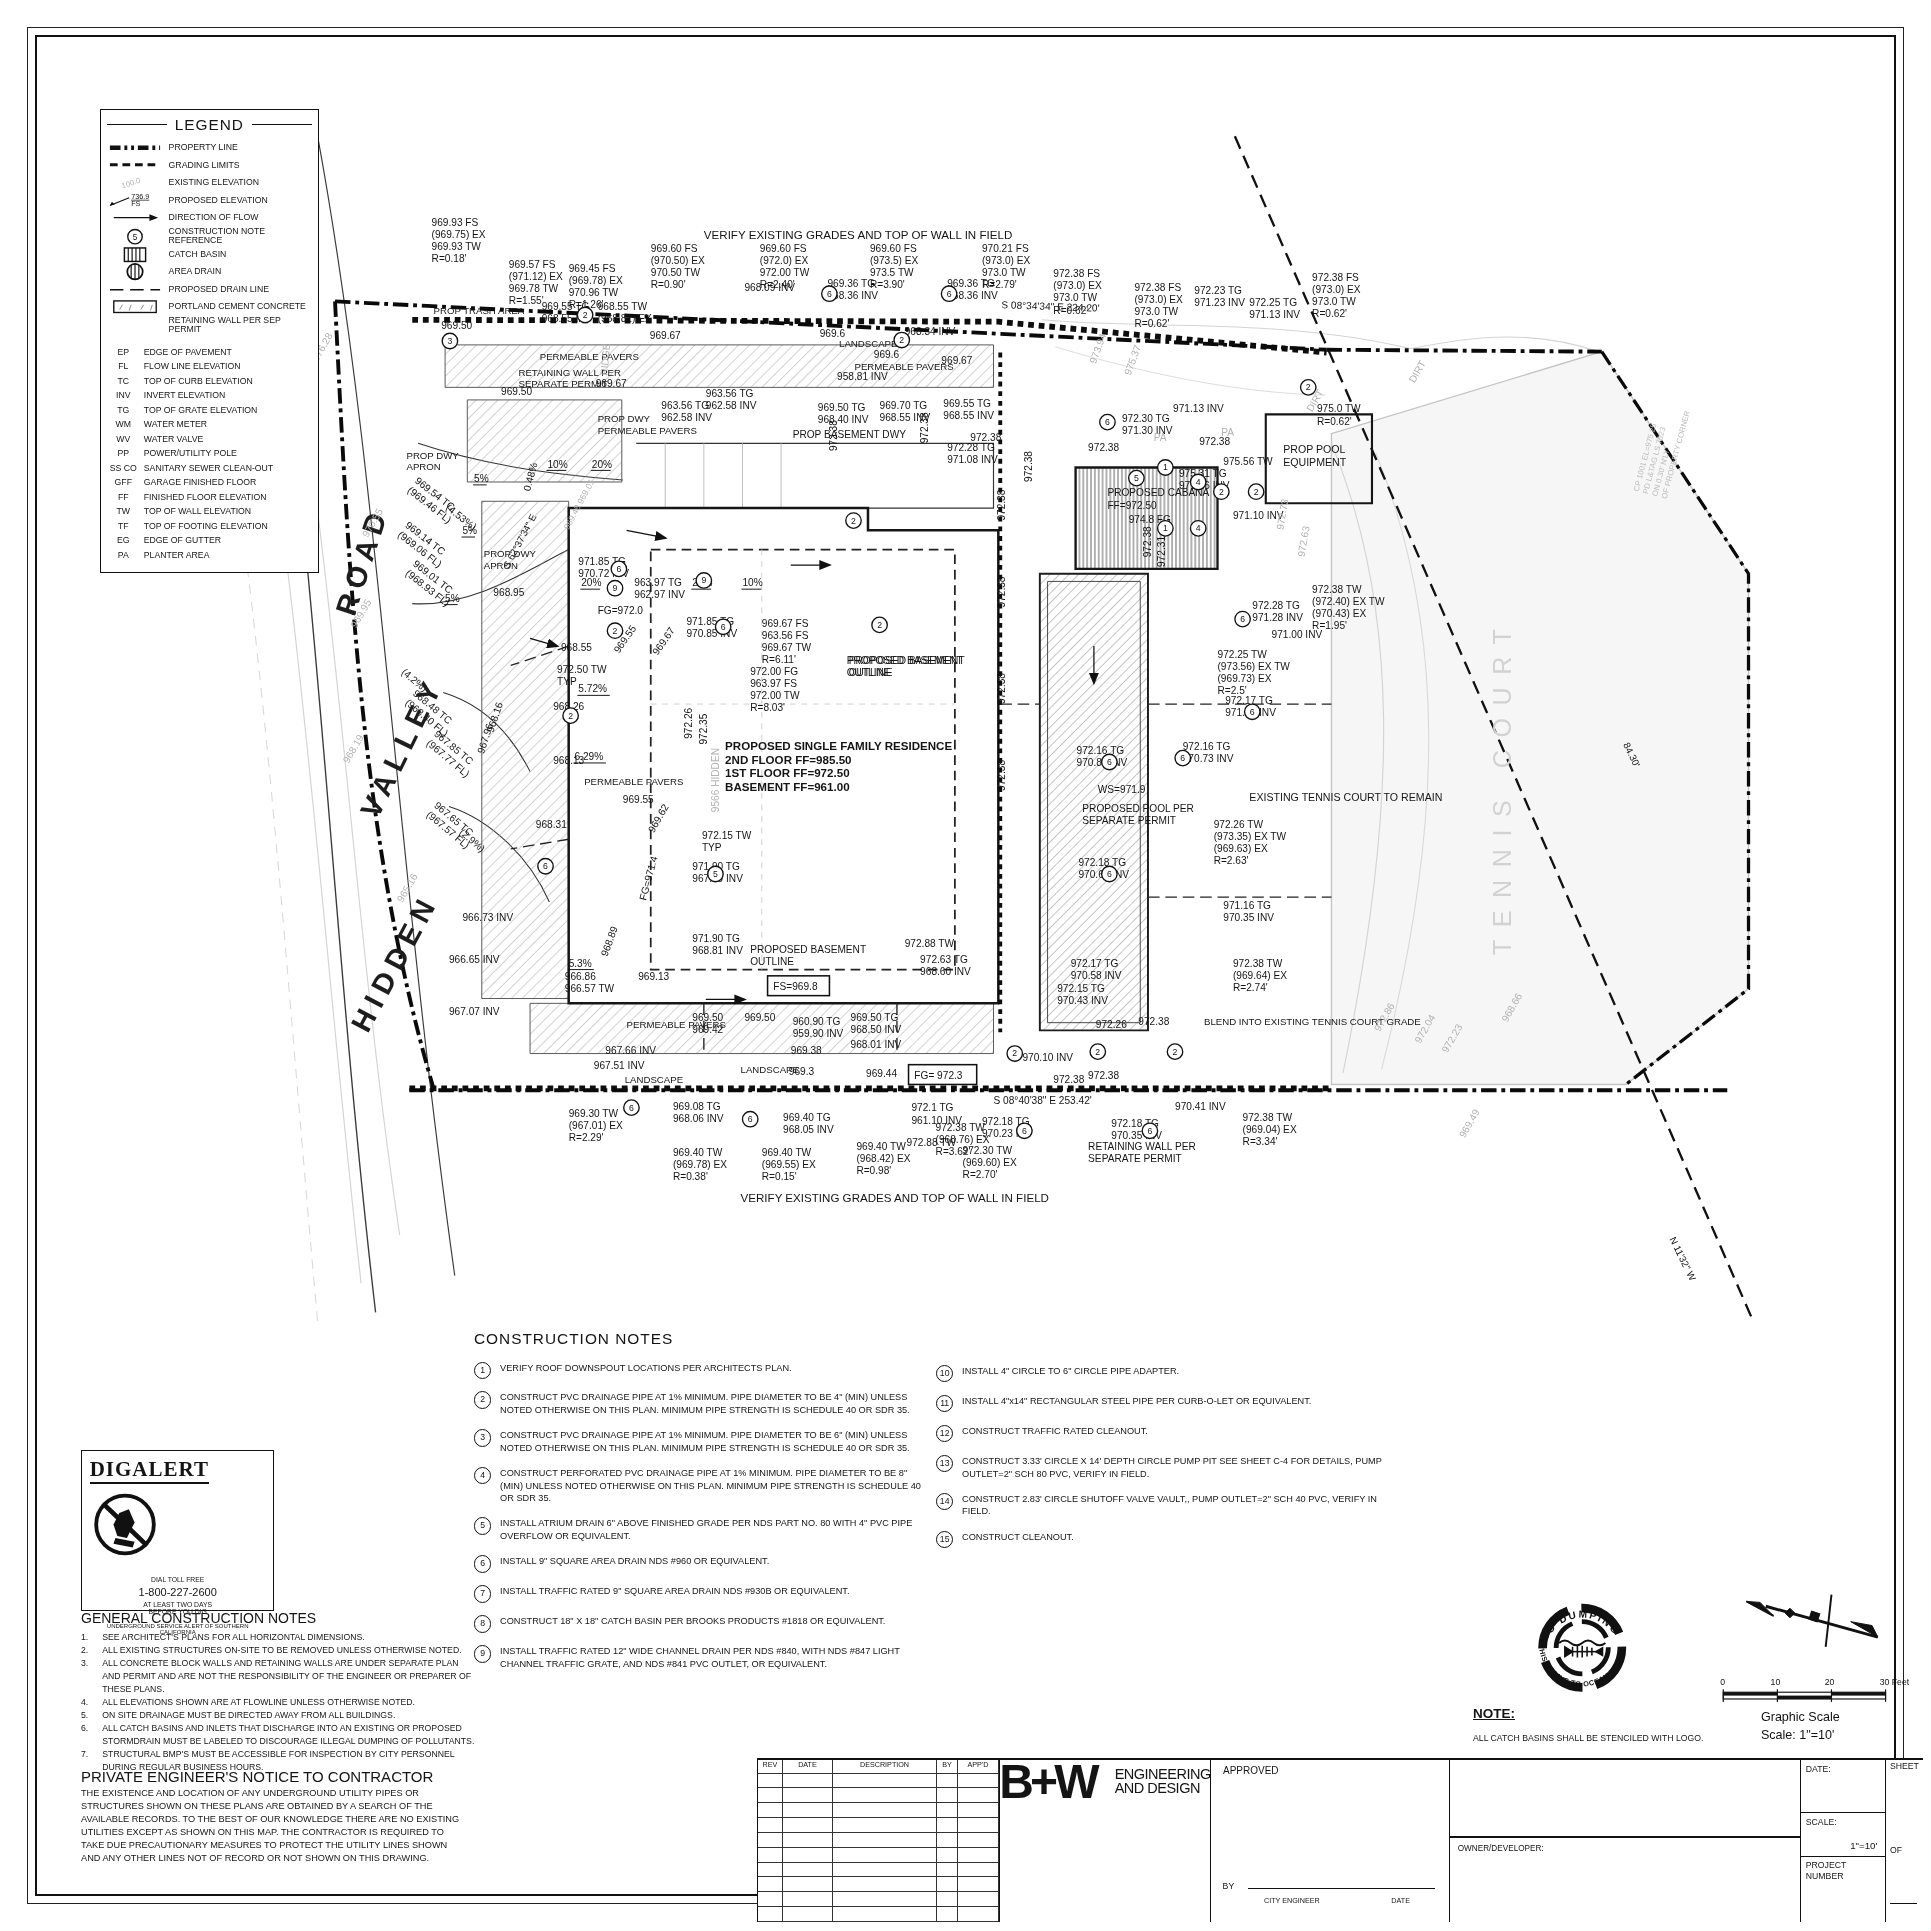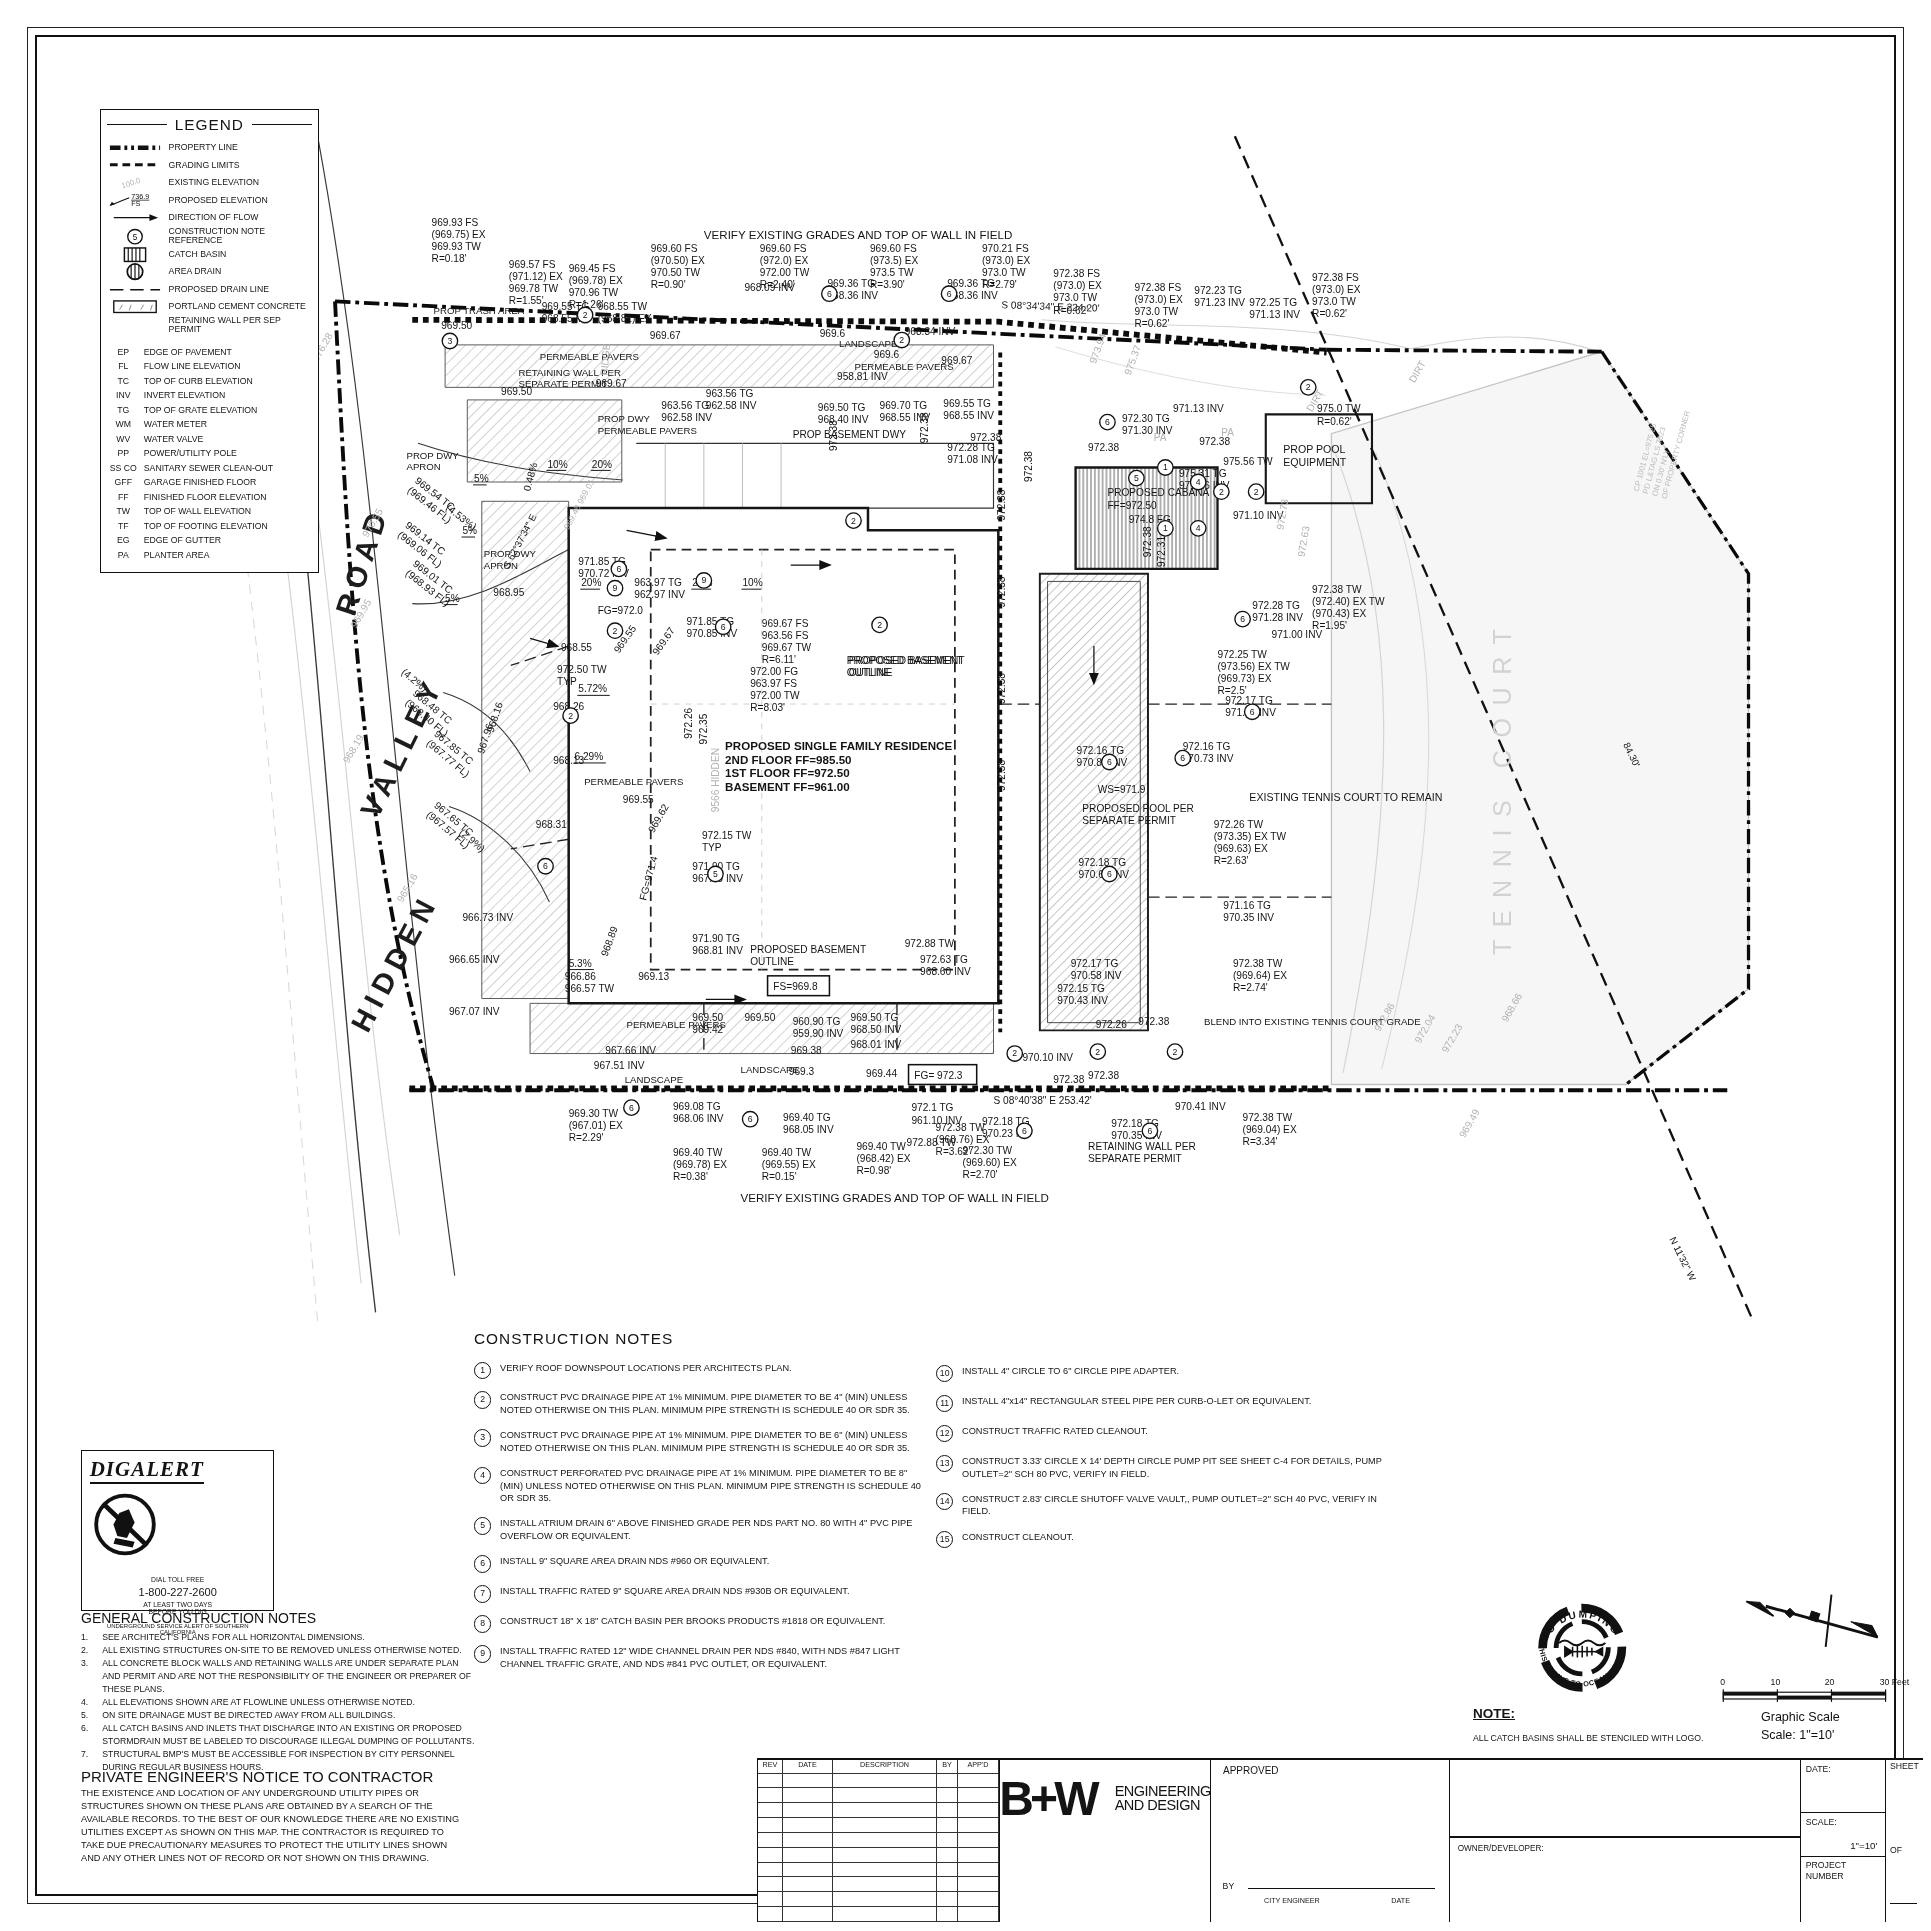--- a/index.html
+++ b/index.html
@@ -32,38 +32,38 @@
   #gnotes{position:absolute;left:53px;top:1582px;width:396px;}
   #gnotes .gn-title{font-size:14px;margin-bottom:4.8px;}
   .gnote{display:flex;gap:9.7px;font-size:8.7px;line-height:13px;}
   .gnote .gnum{flex:0 0 11.6px;}
   
   #notice{position:absolute;left:53px;top:1740px;width:386px;}
   #notice .n-title{font-size:15px;margin-bottom:1.9px;}
   #notice .n-body{font-size:9.2px;line-height:13px;}
   
   #digalert{position:absolute;left:53px;top:1422px;width:176px;height:147px;border:1.9px solid #111;padding:5.8px 7.7px;}
-  #digalert .da-name{font-size:21px;font-weight:bold;font-style:italic;font-family:"Liberation Serif",serif;letter-spacing:1px;border-bottom:2.9px double #111;display:inline-block;}
+  #digalert .da-name{font-size:21px;font-weight:bold;font-family:"Liberation Serif",serif;letter-spacing:1px;border-bottom:2.9px double #111;display:inline-block;}
   #digalert .da-flex{display:flex;margin-top:3.9px;gap:5.8px;flex-direction:column;}
   #digalert .da-right{font-size:6.8px;text-align:center;padding-top:9.7px;}
   #digalert .da-right .tel{font-size:11px;margin:2.9px 0;}
   #digalert .da-foot{font-size:6px;text-align:center;margin-top:7.7px;}
   
   #cb-note{position:absolute;left:1445px;top:1678px;width:251px;}
   #cb-note .t{font-size:13.5px;font-weight:bold;text-decoration:underline;margin-bottom:11.6px;}
   #cb-note .b{font-size:8.7px;}
   
   #footer-svg{position:absolute;left:1390px;top:1526px;}
   
   #tblock{position:absolute;left:729px;top:1730px;width:1165px;height:162px;border-top:2.9px solid #111;border-left:1.9px solid #111;display:flex;background:#fff;}
   .tb-cell{border-right:1.9px solid #111;position:relative;}
   #rev-table{width:241px;display:grid;grid-template-rows:13.5px repeat(10,1fr);font-size:7.2px;}
   .rev-row{display:grid;grid-template-columns:25px 50px 104px 21px 41px;border-bottom:1px solid #333;}
   .rev-row span{border-right:1px solid #333;text-align:center;overflow:hidden;}
-  #bw-cell{width:210px;display:flex;align-items:flex-start;justify-content:center;padding-top:18px;gap:19px;}
+  #bw-cell{width:210px;display:flex;align-items:flex-start;justify-content:center;padding-top:1px;gap:19px;}
   #bw-cell .bw{font-size:48px;font-weight:bold;letter-spacing:-3.9px;line-height:42px;}
   #bw-cell .bw-sub{font-size:14.5px;line-height:14.5px;letter-spacing:-0.5px;padding-top:5.8px;}
   #appr-cell{width:238px;}
   #appr-cell .ap{position:absolute;left:12px;top:4.8px;font-size:10px;}
   #appr-cell .by{position:absolute;left:11.6px;bottom:31px;font-size:8.7px;}
   #appr-cell .byline{position:absolute;left:37px;right:14.5px;bottom:33px;border-bottom:1.4px solid #111;}
   #appr-cell .ce{position:absolute;left:53px;bottom:17.4px;font-size:7.2px;}
   #appr-cell .dt{position:absolute;right:39px;bottom:17.4px;font-size:7.2px;}
   #mid-cell{width:350px;display:flex;flex-direction:column;}
   #mid-top{flex:0 0 76px;border-bottom:2.4px solid #111;}

